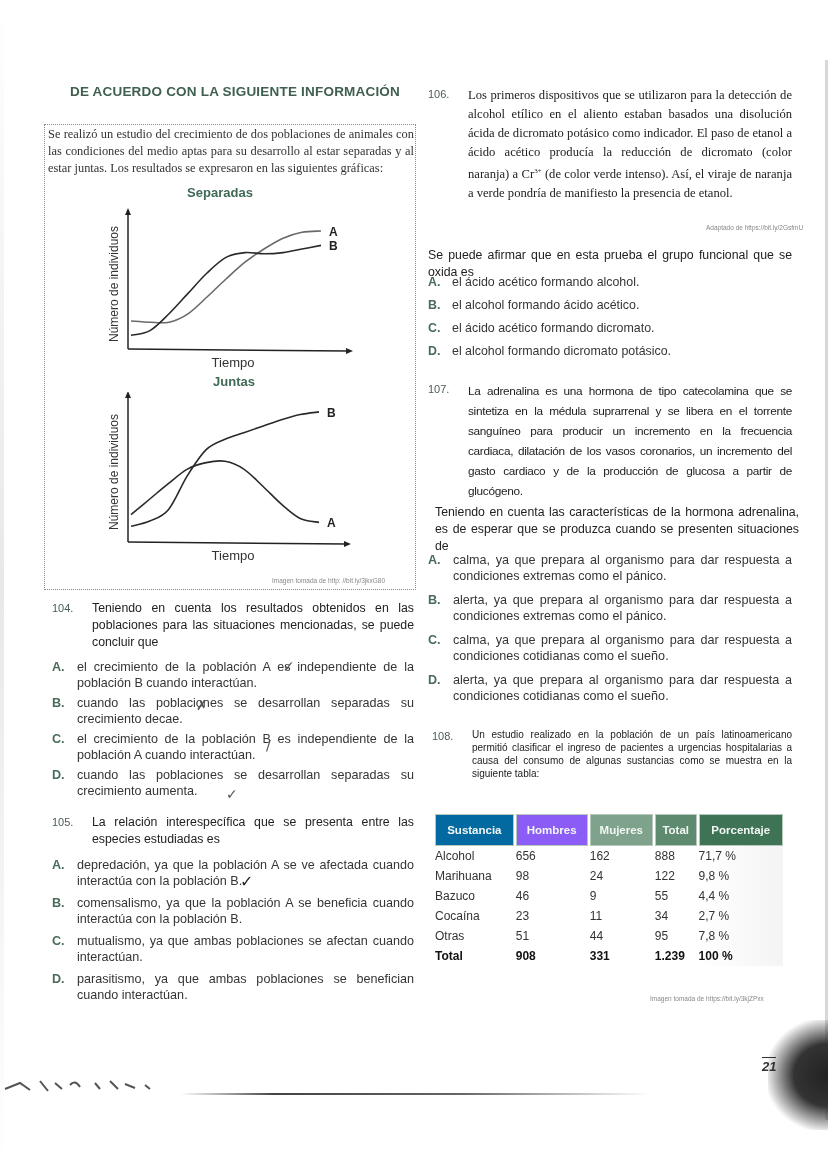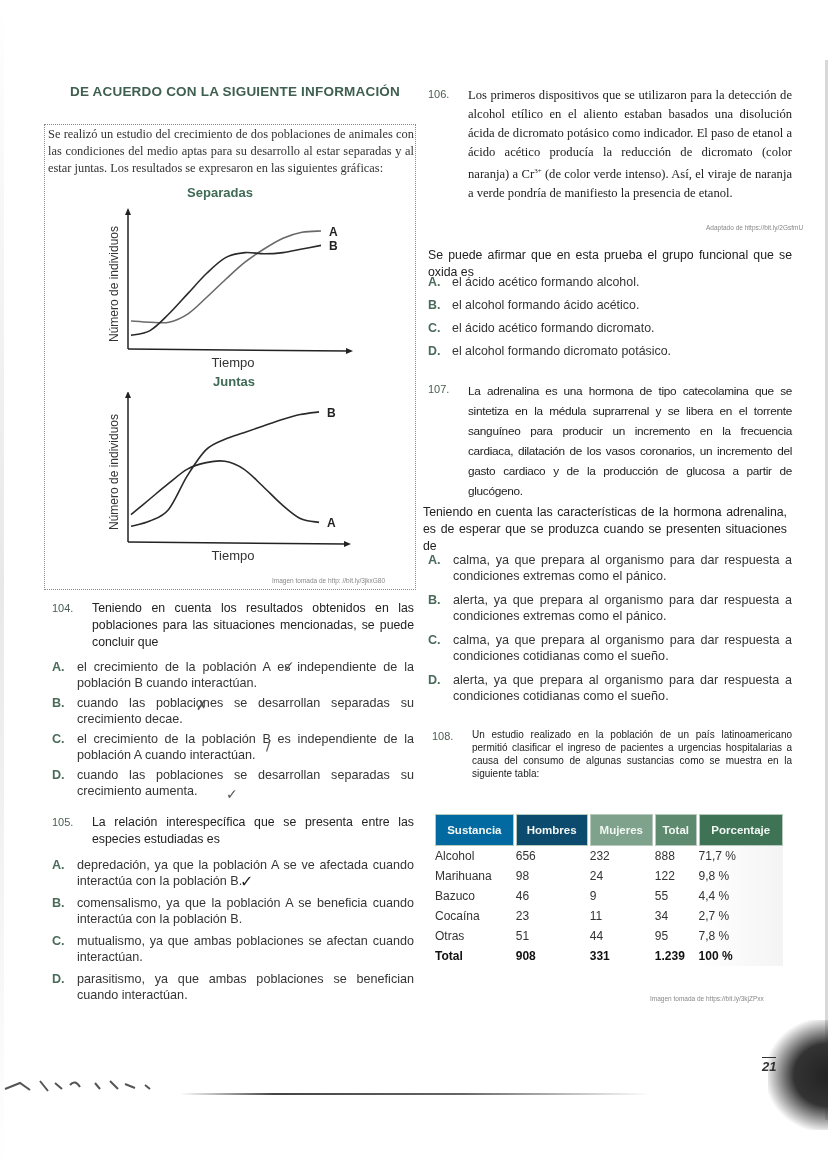--- a/index.html
+++ b/index.html
@@ -117,48 +117,48 @@
   <div class="option" style="margin-top:4px; padding-left:24px; font-size:12.4px;"><span class="opt-letter">A.</span><span>el ácido acético formando alcohol.</span></div>
   <div class="option" style="margin-top:7px; padding-left:24px; font-size:12.4px;"><span class="opt-letter">B.</span><span>el alcohol formando ácido acético.</span></div>
   <div class="option" style="margin-top:7px; padding-left:24px; font-size:12.4px;"><span class="opt-letter">C.</span><span>el ácido acético formando dicromato.</span></div>
   <div class="option" style="margin-top:7px; padding-left:24px; font-size:12.4px;"><span class="opt-letter">D.</span><span>el alcohol formando dicromato potásico.</span></div>
 </div>
 
 <div class="q-block" style="left:428px; top:381px; width:364px;">
   <span class="q-num">107.</span>
   <div class="q-stem" style="font-size:11.8px; line-height:20px; letter-spacing:-0.3px;">La adrenalina es una hormona de tipo catecolamina que se sintetiza en la médula suprarrenal y se libera en el torrente sanguíneo para producir un incremento en la frecuencia cardiaca, dilatación de los vasos coronarios, un incremento del gasto cardiaco y de la producción de glucosa a partir de glucógeno.</div>
 </div>
-<div class="lead" style="left:423px; top:504px; width:364px;">Teniendo en cuenta las características de la hormona adrenalina, es de esperar que se produzca cuando se presenten situaciones de</div>
+<div class="lead" style="left:435px; top:504px; width:364px;">Teniendo en cuenta las características de la hormona adrenalina, es de esperar que se produzca cuando se presenten situaciones de</div>
 <div class="q-block" style="left:428px; top:552px; width:364px;">
   <div class="option" style="margin-top:0"><span class="opt-letter">A.</span><span>calma, ya que prepara al organismo para dar respuesta a condiciones extremas como el pánico.</span></div>
   <div class="option" style="margin-top:8px"><span class="opt-letter">B.</span><span>alerta, ya que prepara al organismo para dar respuesta a condiciones extremas como el pánico.</span></div>
   <div class="option" style="margin-top:8px"><span class="opt-letter">C.</span><span>calma, ya que prepara al organismo para dar respuesta a condiciones cotidianas como el sueño.</span></div>
   <div class="option" style="margin-top:8px"><span class="opt-letter">D.</span><span>alerta, ya que prepara al organismo para dar respuesta a condiciones cotidianas como el sueño.</span></div>
 </div>
 
 <div class="q-block" style="left:432px; top:728px; width:360px;">
   <span class="q-num">108.</span>
   <div class="q-stem" style="font-size:10px; line-height:13px;">Un estudio realizado en la población de un país latinoamericano permitió clasificar el ingreso de pacientes a urgencias hospitalarias a causa del consumo de algunas sustancias como se muestra en la siguiente tabla:</div>
 </div>
 
 <table class="tbl">
   <thead>
     <tr>
       <th id="th0" style="background: #0369a1;">Sustancia</th>
-      <th id="th1" style="background: #0c4a6e;">Hombres</th>
+      <th id="th1" style="background: #8b5cf6;">Hombres</th>
       <th id="th2" style="background: rgb(127, 162, 140);">Mujeres</th>
       <th id="th3" style="background: rgb(94, 138, 112);">Total</th>
       <th id="th4" style="background: rgb(63, 115, 86);">Porcentaje</th>
     </tr>
   </thead>
   <tbody id="tbody">
       <tr>
         <td>Alcohol</td>
         <td>656</td>
-        <td>232</td>
+        <td>162</td>
         <td>888</td>
         <td class="pct">71,7 %</td>
       </tr>
       <tr>
         <td>Marihuana</td>
         <td>98</td>
         <td>24</td>
         <td>122</td>
         <td class="pct">9,8 %</td>
       </tr>

